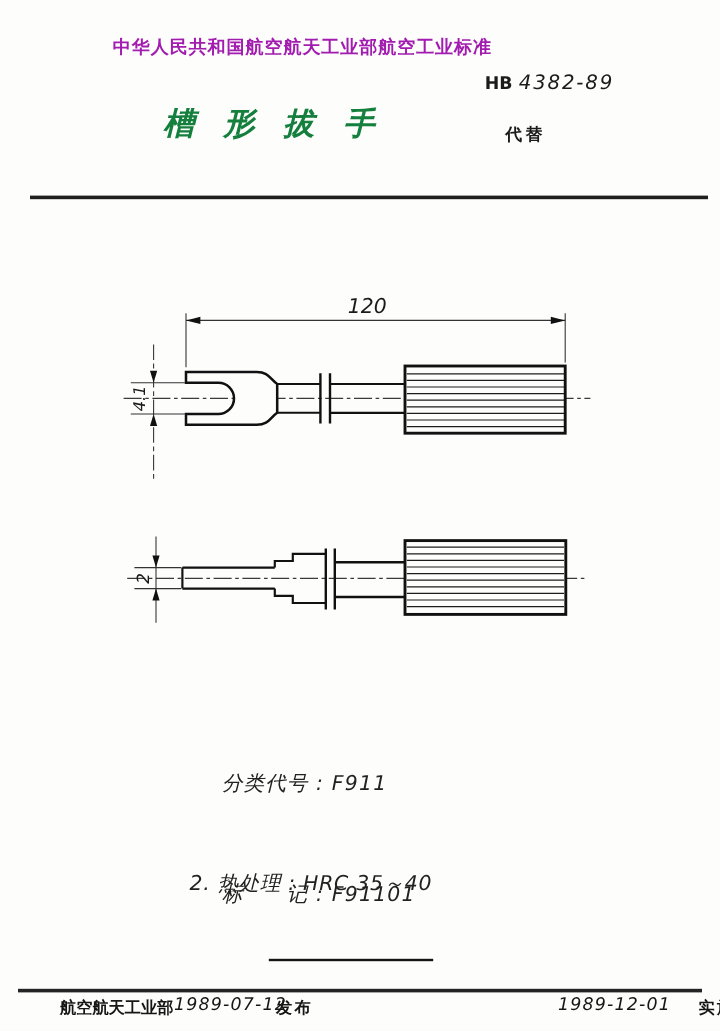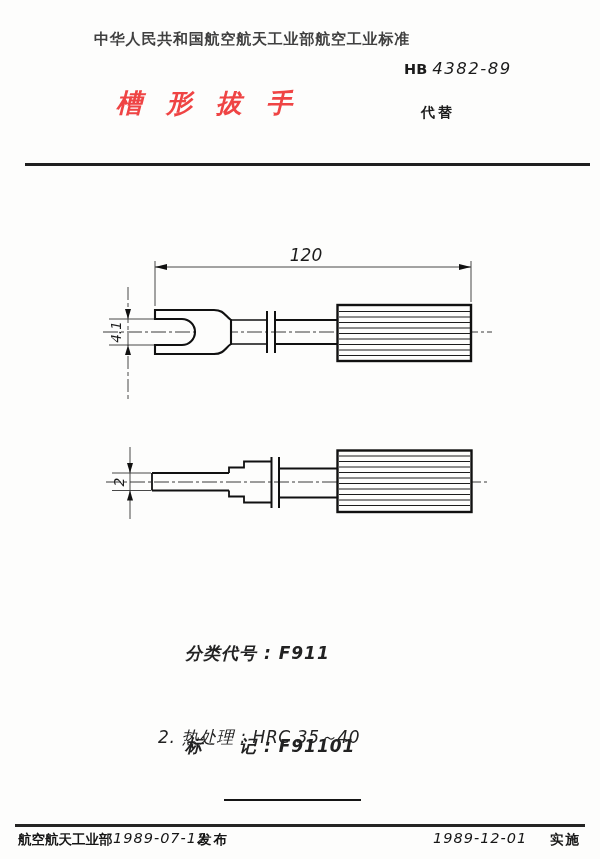--- a/index.html
+++ b/index.html
@@ -13,53 +13,53 @@
   }
   .page{
     position:absolute;inset:0;
     background:#fdfdfc;
   }
   .abs{position:absolute;}
   .org-line{
     left:94px;top:30px;
     font-size:15px;font-weight:700;
     letter-spacing:0.8px;
-    color:#404040;
+    color:#a21caf;
     white-space:pre;
   }
   .hb-code{left:404px;top:59px;white-space:pre;}
   .hb-prefix{font-weight:700;font-size:14.5px;text-align:right;}
   .hb-number{font-style:italic;font-size:16.5px;letter-spacing:1.5px;}
   .doc-title{
-    left:116px;top:86px;
+    left:136px;top:86px;
     font-size:26px;font-weight:600;font-style:italic;
     letter-spacing:24px;
-    white-space:pre;color:#ef4444;
+    white-space:pre;color:#15803d;
   }
   .replaces{
     left:410px;top:104px;
     font-size:14px;font-weight:700;letter-spacing:3px;margin-left:11px;
   }
   .rule-top{left:25px;top:163px;width:565px;height:3px;background:#1f1f1f;}
   .drawing-svg{left:0;top:230px;}
   .codes{
     left:185px;top:576px;
     font-size:17px;font-style:italic;
     line-height:31px;letter-spacing:1px;
-    color:#222;white-space:pre;font-weight:bold;
+    color:#222;white-space:pre;
   }
   .notes{
     left:158px;top:656px;
     font-size:17px;font-style:italic;
     line-height:32.5px;letter-spacing:0.6px;
     color:#222;white-space:pre;
   }
   .short-line{left:224px;top:799px;width:137px;height:2px;background:#151515;}
   .rule-bottom{left:15px;top:824px;width:570px;height:2.5px;background:#242424;}
-  .ft{top:831px;font-size:13.5px;font-weight:700;color:#161616;white-space:pre;}
+  .ft{top:831px;font-size:13.5px;font-weight:700;color:#161616;white-space:pre;margin-left:32px;}
   .ft-issuer{left:18px;}
   .ft-issue-date{left:113px;font-weight:400;font-style:italic;font-size:14.5px;letter-spacing:1px;top:830px;text-align:center;}
   .ft-issue-label{left:198px;letter-spacing:2px;}
   .ft-impl-date{left:433px;font-weight:400;font-style:italic;font-size:14.5px;letter-spacing:1px;top:830px;}
   .ft-impl-label{left:550px;letter-spacing:2px;}
   .dim-text{
     font-family:"DejaVu Sans", sans-serif;
     font-style:italic;
     fill:#1b1b1b;
   }

